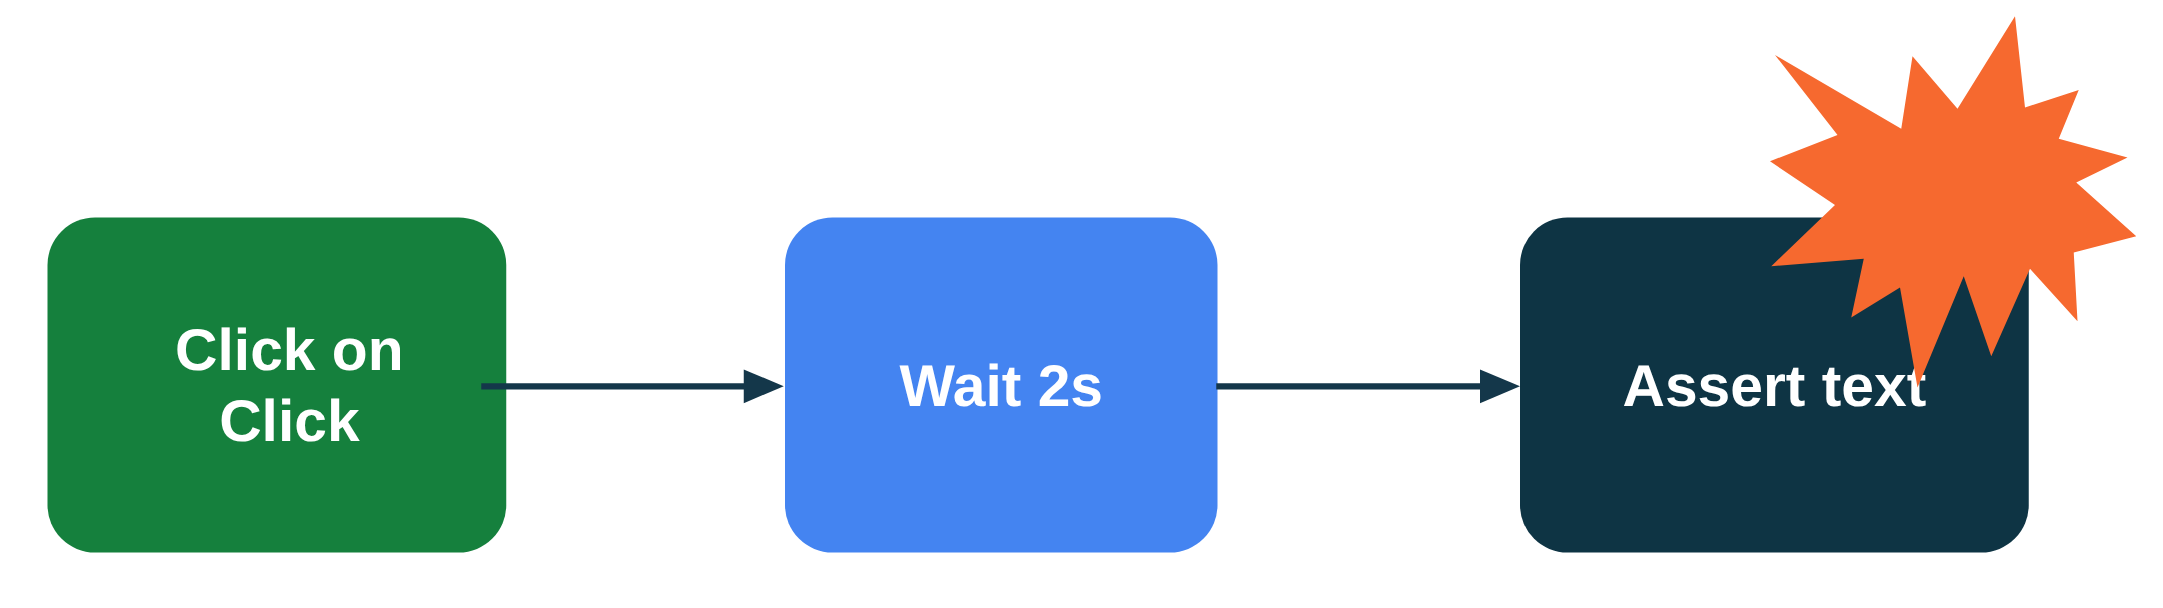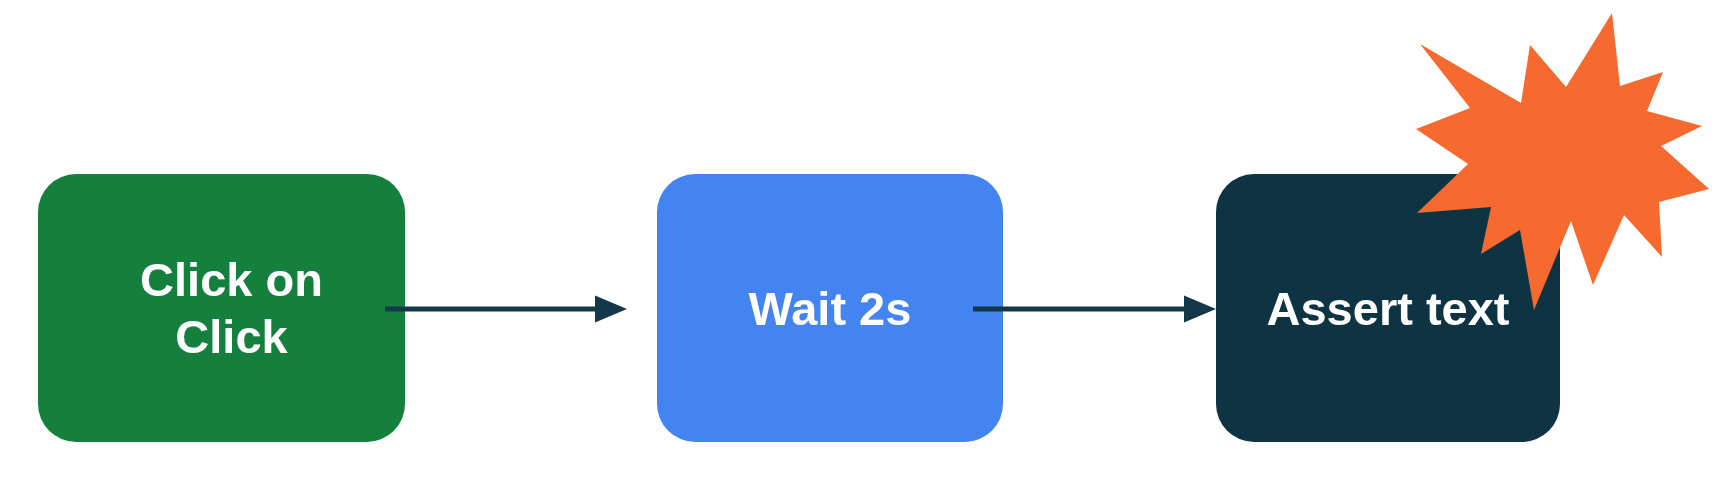--- a/index.html
+++ b/index.html
@@ -26,22 +26,22 @@
     justify-content: center;
     text-align: center;
     color: #ffffff;
     font-weight: bold;
     font-size: 47px;
     line-height: 57px;
     z-index: 1;
     cursor: pointer;
   }
   .node-1 { left: 38px;   width: 347px; }
-  .node-2 { left: 657px;  width: 346px; }
-  .node-3 { left: 1216px; width: 344px; }
+  .node-2 { left: 628px;  width: 346px; }
+  .node-3 { left: 1216px; width: 407px; }
   .overlay-svg {
     position: absolute;
     left: 0;
     top: 0;
     width: 1730px;
     height: 486px;
     z-index: 5;
     pointer-events: none;
   }
   .connector-line { stroke-width: 5; }

